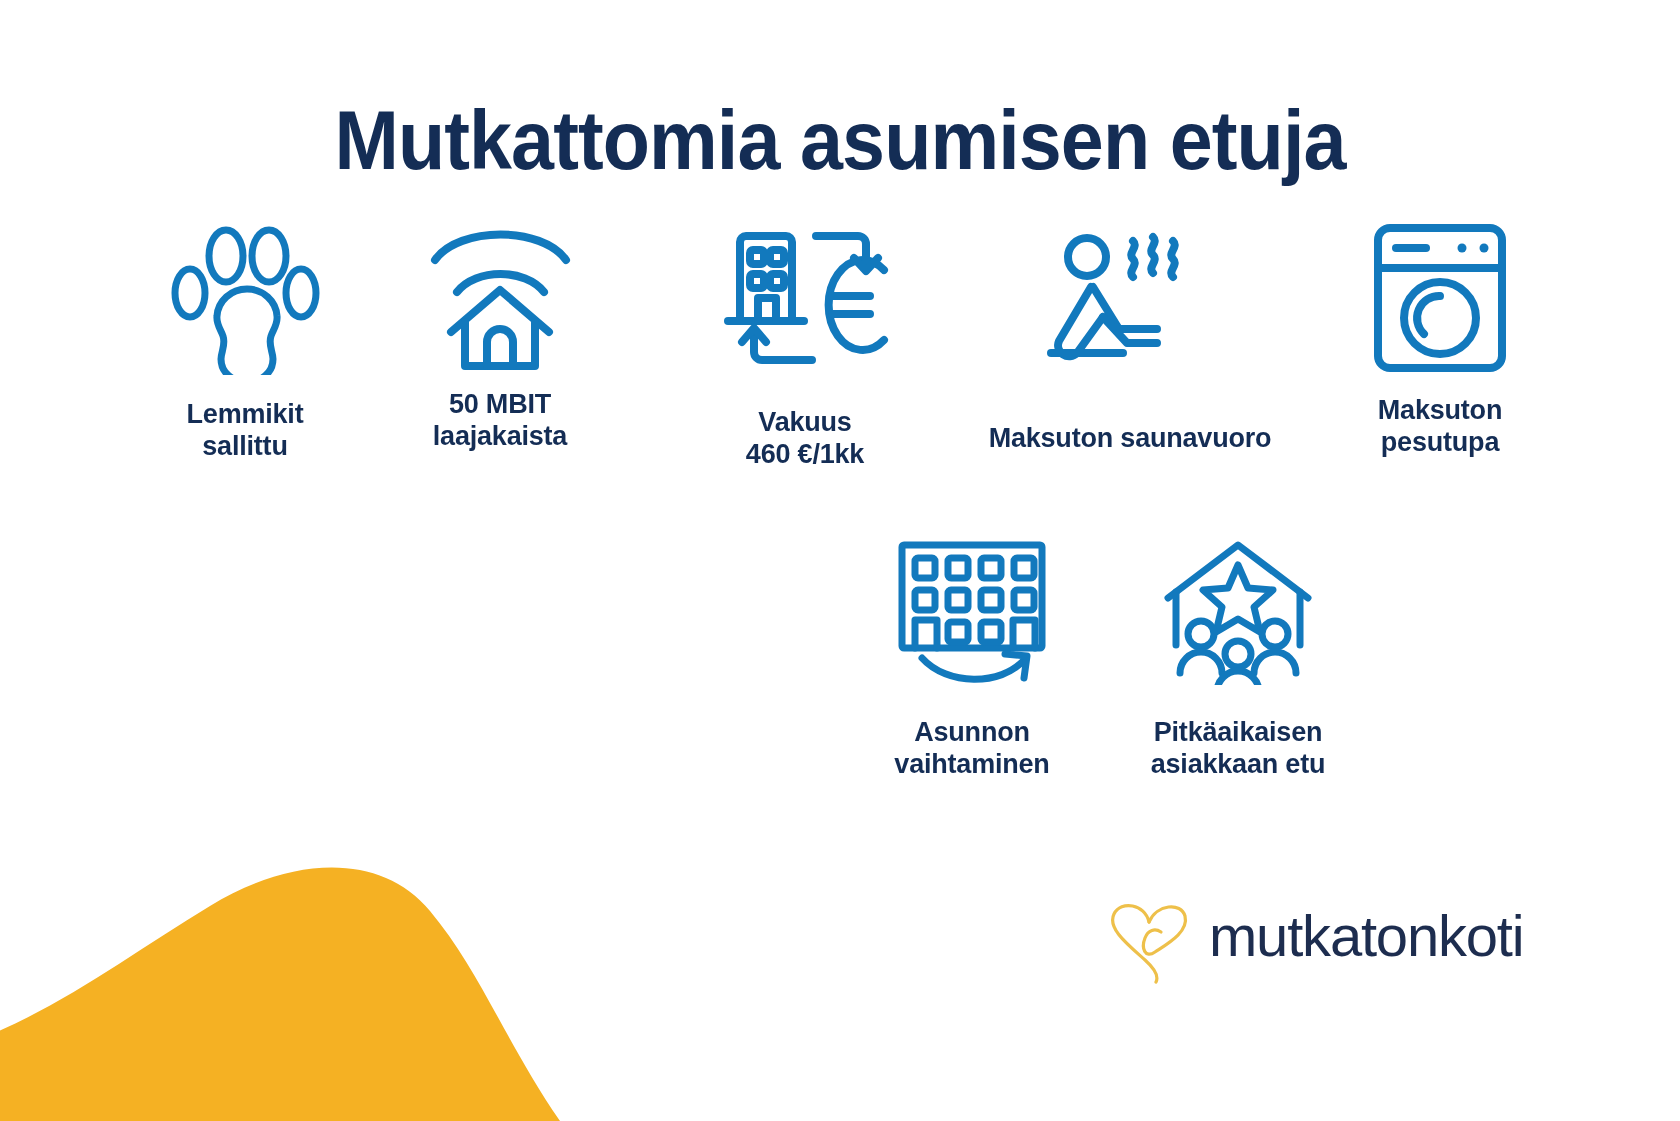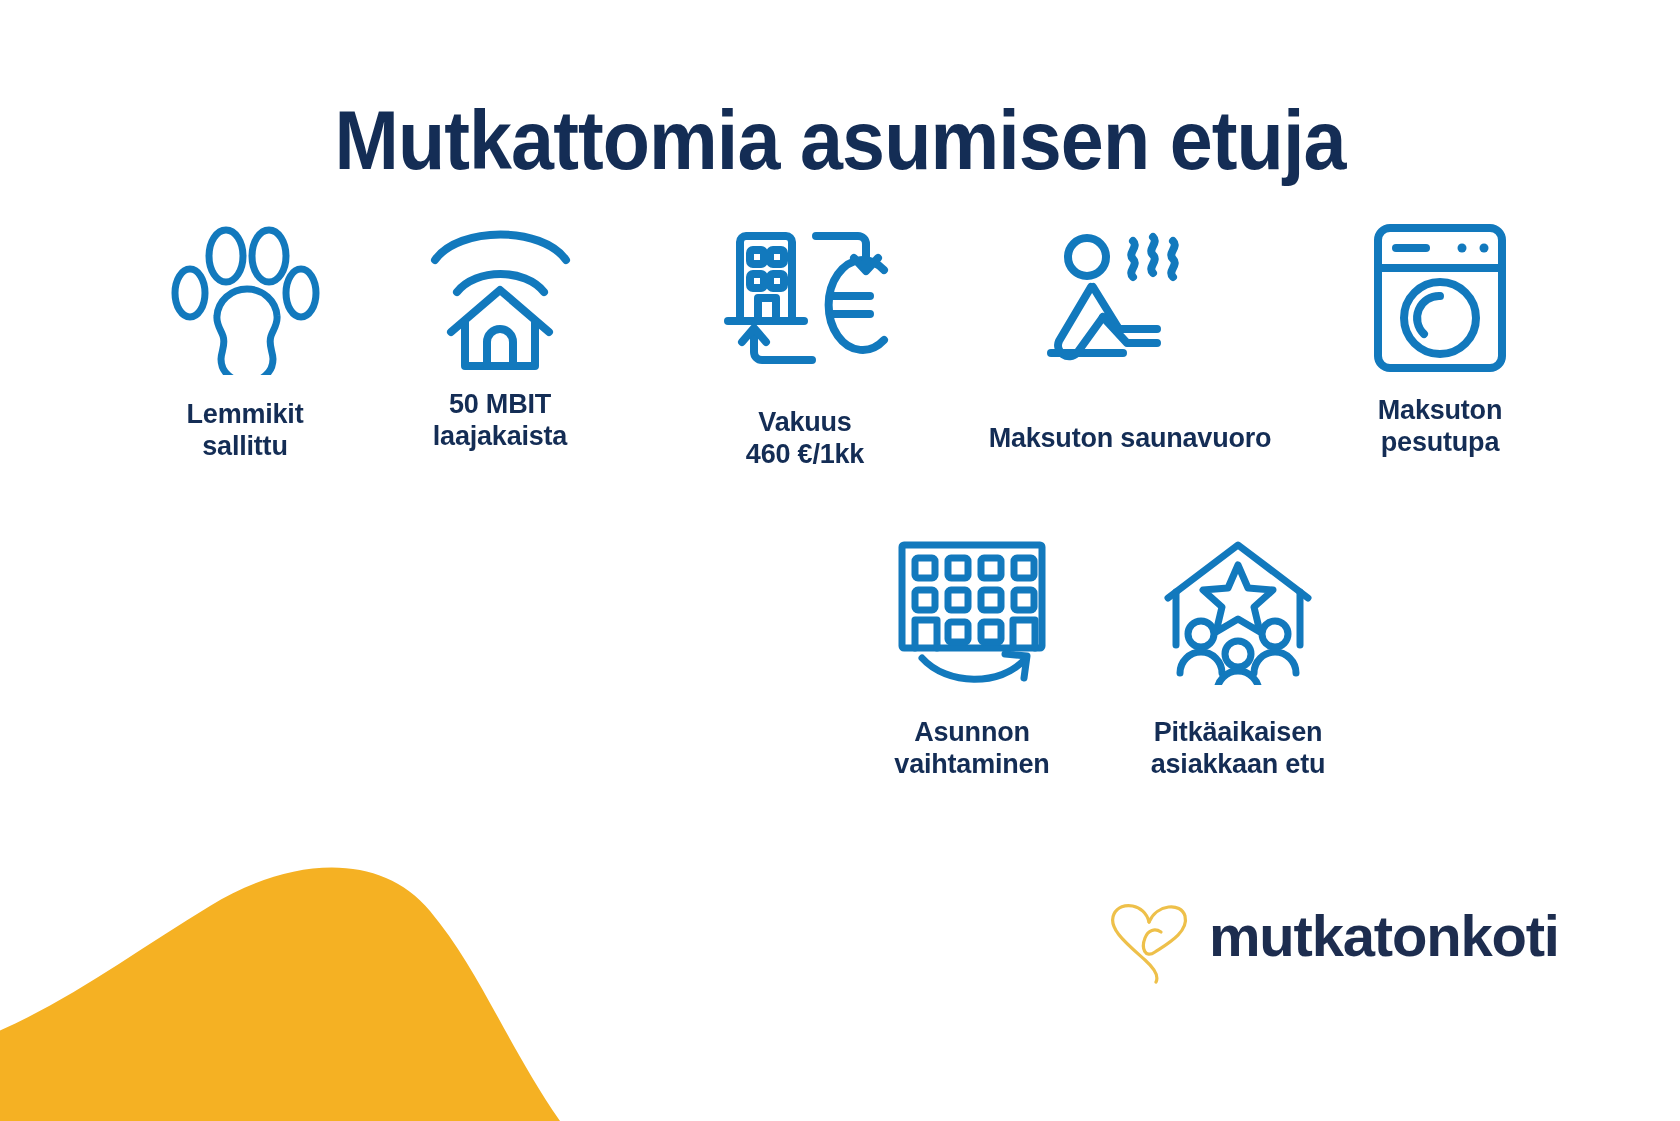--- a/index.html
+++ b/index.html
@@ -122,22 +122,22 @@
     gap: 16px;
   }
   .logo .mark { display: block; }
   .logo .wordmark {
     font-size: 58px;
     line-height: 1;
     color: #1d2d4f;
     letter-spacing: -1.2px;
     white-space: nowrap;
   }
-  .logo .wordmark .light { font-weight: 700; }
-  .logo .wordmark .bold  { font-weight: 700; text-align: center; }
+  .logo .wordmark .light { font-weight: 400; }
+  .logo .wordmark .bold  { font-weight: 400; text-align: center; }
 </style>
 </head>
 <body>
 
 <svg class="blob" viewBox="0 0 640 340" xmlns="http://www.w3.org/2000/svg" aria-hidden="true">
   <path d="M-60 270 C 60 250, 150 175, 250 115 C 330 66, 420 60, 470 120
            C 520 180, 545 250, 600 330 L 620 400 L -60 400 Z" fill="#f5b123"></path>
 </svg>
 
 <h1 class="title">Mutkattomia asumisen etuja</h1>

